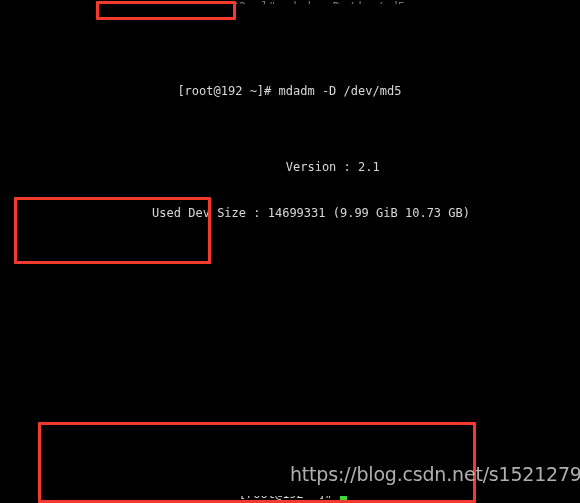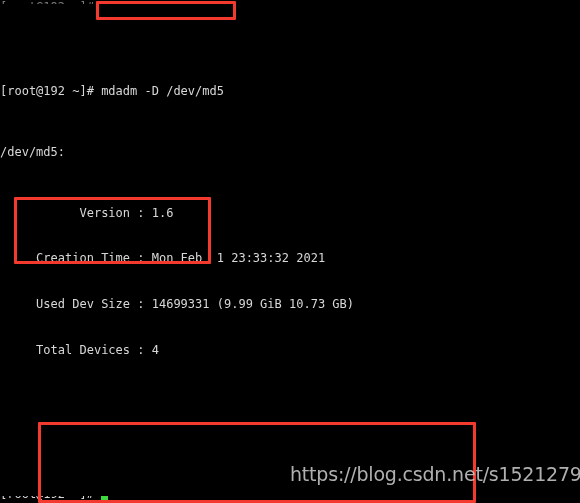--- a/index.html
+++ b/index.html
@@ -23,22 +23,23 @@
   .screen {
     position: absolute;
     left: 0;
     top: -7px;
     width: 580px;
     white-space: pre;
   }
   .line {
     height: 15.2px;
     white-space: pre;
-    padding-left: 0;
+    padding-left: 6px;
     letter-spacing: 0px;
+    text-align: center;
   }
   .blank { height: 15.2px; }
   .fg-cursor  { background: #3ed93e; color: #000000; }
 
   
   .box {
     position: absolute;
     border: 3px solid #f4392f;
     box-sizing: border-box;
     pointer-events: none;
@@ -107,26 +108,23 @@
 
   <div id="top-cut">
     <div class="line">[root@192 ~]# mdadm -D /dev/md5</div>
   </div>
 
   <div class="screen">
     <div class="blank"></div>
 
     <div class="line"><span>[root@192 ~]#</span><span> mdadm -D /dev/md5 </span></div>
 
-    <div class="line">/dev/md5:</div>
 
-    <div class="line">           Version : 1.6</div>
-    <div class="line">     Creation Time : Mon Feb  1 23:33:32 2021</div>
+    <div class="line">           Version : 2.1</div>
     <div class="line">     Used Dev Size : 14699331 (9.99 GiB 10.73 GB)</div>
-    <div class="line">     Total Devices : 4</div>
     
     
     
     
     
     
     
     
     
     

